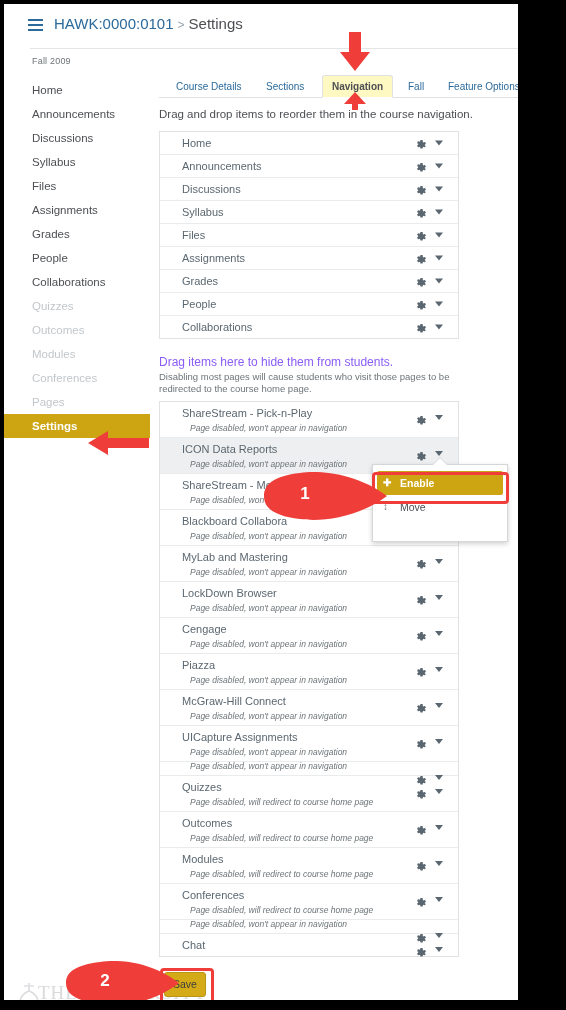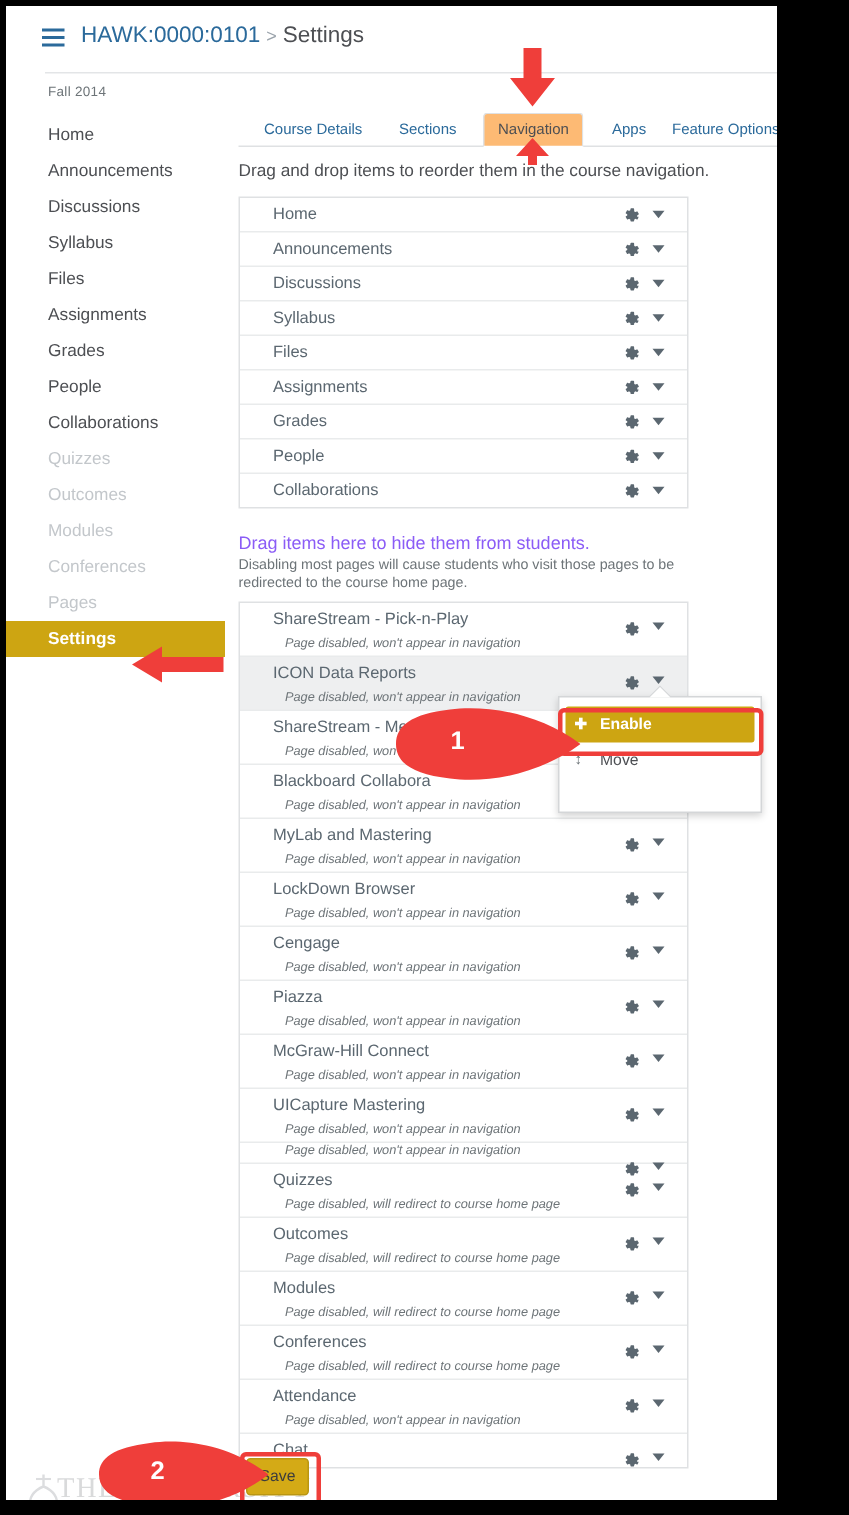--- a/index.html
+++ b/index.html
@@ -54,23 +54,23 @@
   }
 
   
   .tabs{position:absolute;left:155px;top:66px;width:403px;height:28px;}
   .tabs .line{position:absolute;left:0;bottom:0;width:403px;height:1px;background:#dfe1e3;}
   .tab{
     position:absolute;bottom:1px;font-size:10px;color:#2b6a9b;
     padding:5px 9px;cursor:pointer;white-space:nowrap;
   }
   .tab.active{
-    color:#4d4f53;background:#fdba74;
+    color:#4d4f53;background:#fef9c3;
     border:1px solid #dfe1e3;border-bottom:1px solid #fff;
-    bottom:0;border-radius:3px 3px 0 0;
+    bottom:0;border-radius:3px 3px 0 0;font-weight:bold;
   }
 
   
   .main{position:absolute;left:155px;top:104px;width:403px;}
   .lead{font-size:11.5px;color:#4d4f53;margin:0 0 11px 0;}
   .sub-head{font-size:12px;color:#8b5cf6;margin:0 0 2px 0;}
   .sub-note{font-size:9.5px;color:#6d7478;line-height:12px;margin:0 0 6px 0;width:296px;}
 
   .navlist{
     width:300px;border:1px solid #dfe1e3;background:#fff;
@@ -169,21 +169,21 @@
         <i></i>
         <i></i>
     </div>
     <div class="crumb">
       <span>HAWK:0000:0101</span><span class="sep">&gt;</span><span class="cur">Settings</span>
     </div>
   </div>
   <div class="hdr-rule"></div>
 
   <div class="sidebar">
-    <div class="term">Fall 2014</div>
+    <div class="term">Fall 2009</div>
     <ul class="snav">
       <li>Home</li>
       <li>Announcements</li>
       <li>Discussions</li>
       <li>Syllabus</li>
       <li>Files</li>
       <li>Assignments</li>
       <li>Grades</li>
       <li>People</li>
       <li>Collaborations</li>
@@ -194,21 +194,21 @@
       <li class="dim">Pages</li>
       <li class="active">Settings</li>
     </ul>
   </div>
 
   <div class="tabs">
     <div class="line"></div>
     <div class="tab" style="left:8px;">Course Details</div>
     <div class="tab" style="left:98px;margin-top:39px;">Sections</div>
     <div class="tab active" style="left:163px;">Navigation</div>
-    <div class="tab" style="left:240px;">Apps</div>
+    <div class="tab" style="left:240px;">Fall</div>
     <div class="tab" style="left:280px;">Feature Options</div>
   </div>
 
   <div class="main">
     <p class="lead">Drag and drop items to reorder them in the course navigation.</p>
 
     <div class="navlist" id="visible-list">
         <div class="row">
           <div class="label">Home</div>
           <span class="gear"><svg viewBox="0 0 16 16" width="12" height="12">
@@ -363,21 +363,21 @@
         <div class="row two">
           <div class="label">McGraw-Hill Connect</div>
           <div class="sublabel">Page disabled, won't appear in navigation</div>
           <span class="gear"><svg viewBox="0 0 16 16" width="12" height="12">
               <path fill="#5b6770" d="M8 5.2a2.8 2.8 0 100 5.6 2.8 2.8 0 000-5.6zm0 4.2a1.4 1.4 0 110-2.8 1.4 1.4 0 010 2.8z"></path>
               <path fill="#5b6770" d="M14.3 9.3l-1.2-.7c.05-.2.07-.4.07-.6s-.02-.4-.07-.6l1.2-.7a.5.5 0 00.18-.66l-1.1-1.9a.5.5 0 00-.65-.2l-1.25.6a4.6 4.6 0 00-1.05-.6L10.3 1.6a.5.5 0 00-.5-.42H7.6a.5.5 0 00-.5.42l-.17 1.34c-.37.15-.72.35-1.05.6l-1.25-.6a.5.5 0 00-.65.2l-1.1 1.9a.5.5 0 00.18.66l1.2.7c-.05.2-.07.4-.07.6s.02.4.07.6l-1.2.7a.5.5 0 00-.18.66l1.1 1.9a.5.5 0 00.65.2l1.25-.6c.33.25.68.45 1.05.6l.17 1.34c.04.24.25.42.5.42h2.2c.25 0 .46-.18.5-.42l.17-1.34c.37-.15.72-.35 1.05-.6l1.25.6a.5.5 0 00.65-.2l1.1-1.9a.5.5 0 00-.18-.66z"></path>
             </svg></span>
           <span class="caret"></span>
         </div>
         <div class="row two">
-          <div class="label">UICapture Mastering</div>
+          <div class="label">UICapture Assignments</div>
           <div class="sublabel">Page disabled, won't appear in navigation</div>
           <span class="gear"><svg viewBox="0 0 16 16" width="12" height="12">
               <path fill="#5b6770" d="M8 5.2a2.8 2.8 0 100 5.6 2.8 2.8 0 000-5.6zm0 4.2a1.4 1.4 0 110-2.8 1.4 1.4 0 010 2.8z"></path>
               <path fill="#5b6770" d="M14.3 9.3l-1.2-.7c.05-.2.07-.4.07-.6s-.02-.4-.07-.6l1.2-.7a.5.5 0 00.18-.66l-1.1-1.9a.5.5 0 00-.65-.2l-1.25.6a4.6 4.6 0 00-1.05-.6L10.3 1.6a.5.5 0 00-.5-.42H7.6a.5.5 0 00-.5.42l-.17 1.34c-.37.15-.72.35-1.05.6l-1.25-.6a.5.5 0 00-.65.2l-1.1 1.9a.5.5 0 00.18.66l1.2.7c-.05.2-.07.4-.07.6s.02.4.07.6l-1.2.7a.5.5 0 00-.18.66l1.1 1.9a.5.5 0 00.65.2l1.25-.6c.33.25.68.45 1.05.6l.17 1.34c.04.24.25.42.5.42h2.2c.25 0 .46-.18.5-.42l.17-1.34c.37-.15.72-.35 1.05-.6l1.25.6a.5.5 0 00.65-.2l1.1-1.9a.5.5 0 00-.18-.66z"></path>
             </svg></span>
           <span class="caret"></span>
         </div>
         <div class="row two">
           <div class="sublabel">Page disabled, won't appear in navigation</div>
           <span class="gear"><svg viewBox="0 0 16 16" width="12" height="12">
@@ -416,21 +416,20 @@
         <div class="row two">
           <div class="label">Conferences</div>
           <div class="sublabel">Page disabled, will redirect to course home page</div>
           <span class="gear"><svg viewBox="0 0 16 16" width="12" height="12">
               <path fill="#5b6770" d="M8 5.2a2.8 2.8 0 100 5.6 2.8 2.8 0 000-5.6zm0 4.2a1.4 1.4 0 110-2.8 1.4 1.4 0 010 2.8z"></path>
               <path fill="#5b6770" d="M14.3 9.3l-1.2-.7c.05-.2.07-.4.07-.6s-.02-.4-.07-.6l1.2-.7a.5.5 0 00.18-.66l-1.1-1.9a.5.5 0 00-.65-.2l-1.25.6a4.6 4.6 0 00-1.05-.6L10.3 1.6a.5.5 0 00-.5-.42H7.6a.5.5 0 00-.5.42l-.17 1.34c-.37.15-.72.35-1.05.6l-1.25-.6a.5.5 0 00-.65.2l-1.1 1.9a.5.5 0 00.18.66l1.2.7c-.05.2-.07.4-.07.6s.02.4.07.6l-1.2.7a.5.5 0 00-.18.66l1.1 1.9a.5.5 0 00.65.2l1.25-.6c.33.25.68.45 1.05.6l.17 1.34c.04.24.25.42.5.42h2.2c.25 0 .46-.18.5-.42l.17-1.34c.37-.15.72-.35 1.05-.6l1.25.6a.5.5 0 00.65-.2l1.1-1.9a.5.5 0 00-.18-.66z"></path>
             </svg></span>
           <span class="caret"></span>
         </div>
         <div class="row two">
-          <div class="label">Attendance</div>
           <div class="sublabel">Page disabled, won't appear in navigation</div>
           <span class="gear"><svg viewBox="0 0 16 16" width="12" height="12">
               <path fill="#5b6770" d="M8 5.2a2.8 2.8 0 100 5.6 2.8 2.8 0 000-5.6zm0 4.2a1.4 1.4 0 110-2.8 1.4 1.4 0 010 2.8z"></path>
               <path fill="#5b6770" d="M14.3 9.3l-1.2-.7c.05-.2.07-.4.07-.6s-.02-.4-.07-.6l1.2-.7a.5.5 0 00.18-.66l-1.1-1.9a.5.5 0 00-.65-.2l-1.25.6a4.6 4.6 0 00-1.05-.6L10.3 1.6a.5.5 0 00-.5-.42H7.6a.5.5 0 00-.5.42l-.17 1.34c-.37.15-.72.35-1.05.6l-1.25-.6a.5.5 0 00-.65.2l-1.1 1.9a.5.5 0 00.18.66l1.2.7c-.05.2-.07.4-.07.6s.02.4.07.6l-1.2.7a.5.5 0 00-.18.66l1.1 1.9a.5.5 0 00.65.2l1.25-.6c.33.25.68.45 1.05.6l.17 1.34c.04.24.25.42.5.42h2.2c.25 0 .46-.18.5-.42l.17-1.34c.37-.15.72-.35 1.05-.6l1.25.6a.5.5 0 00.65-.2l1.1-1.9a.5.5 0 00-.18-.66z"></path>
             </svg></span>
           <span class="caret"></span>
         </div>
         <div class="row two">
           <div class="label">Chat</div>
           <span class="gear"><svg viewBox="0 0 16 16" width="12" height="12">

